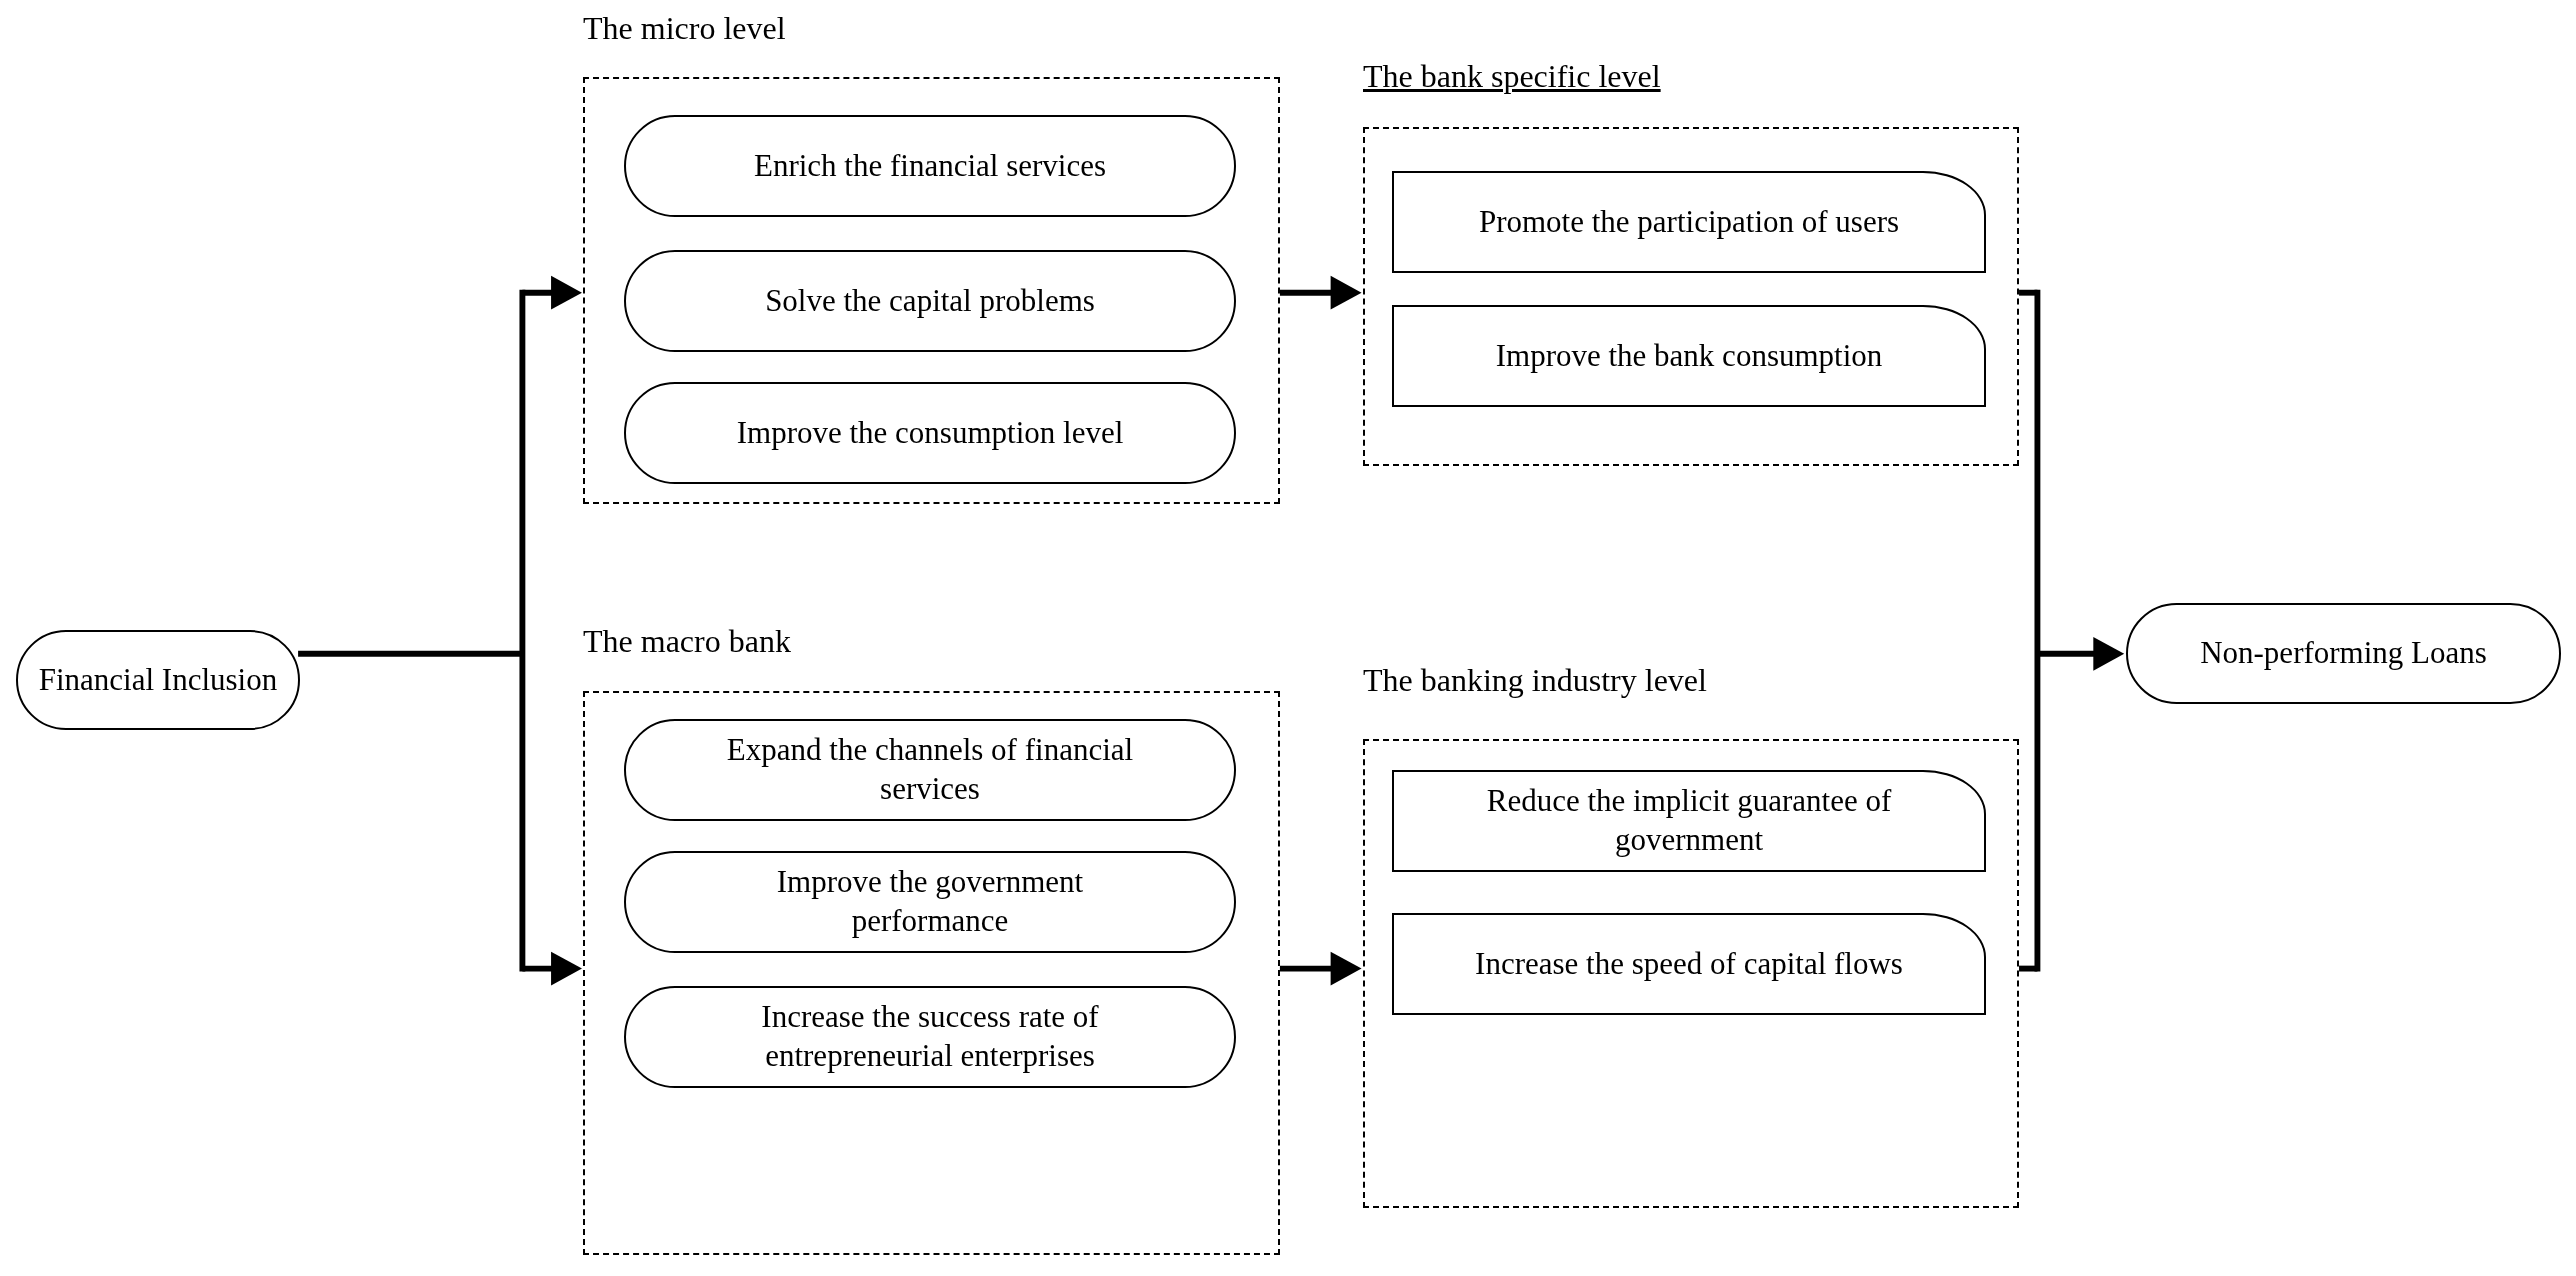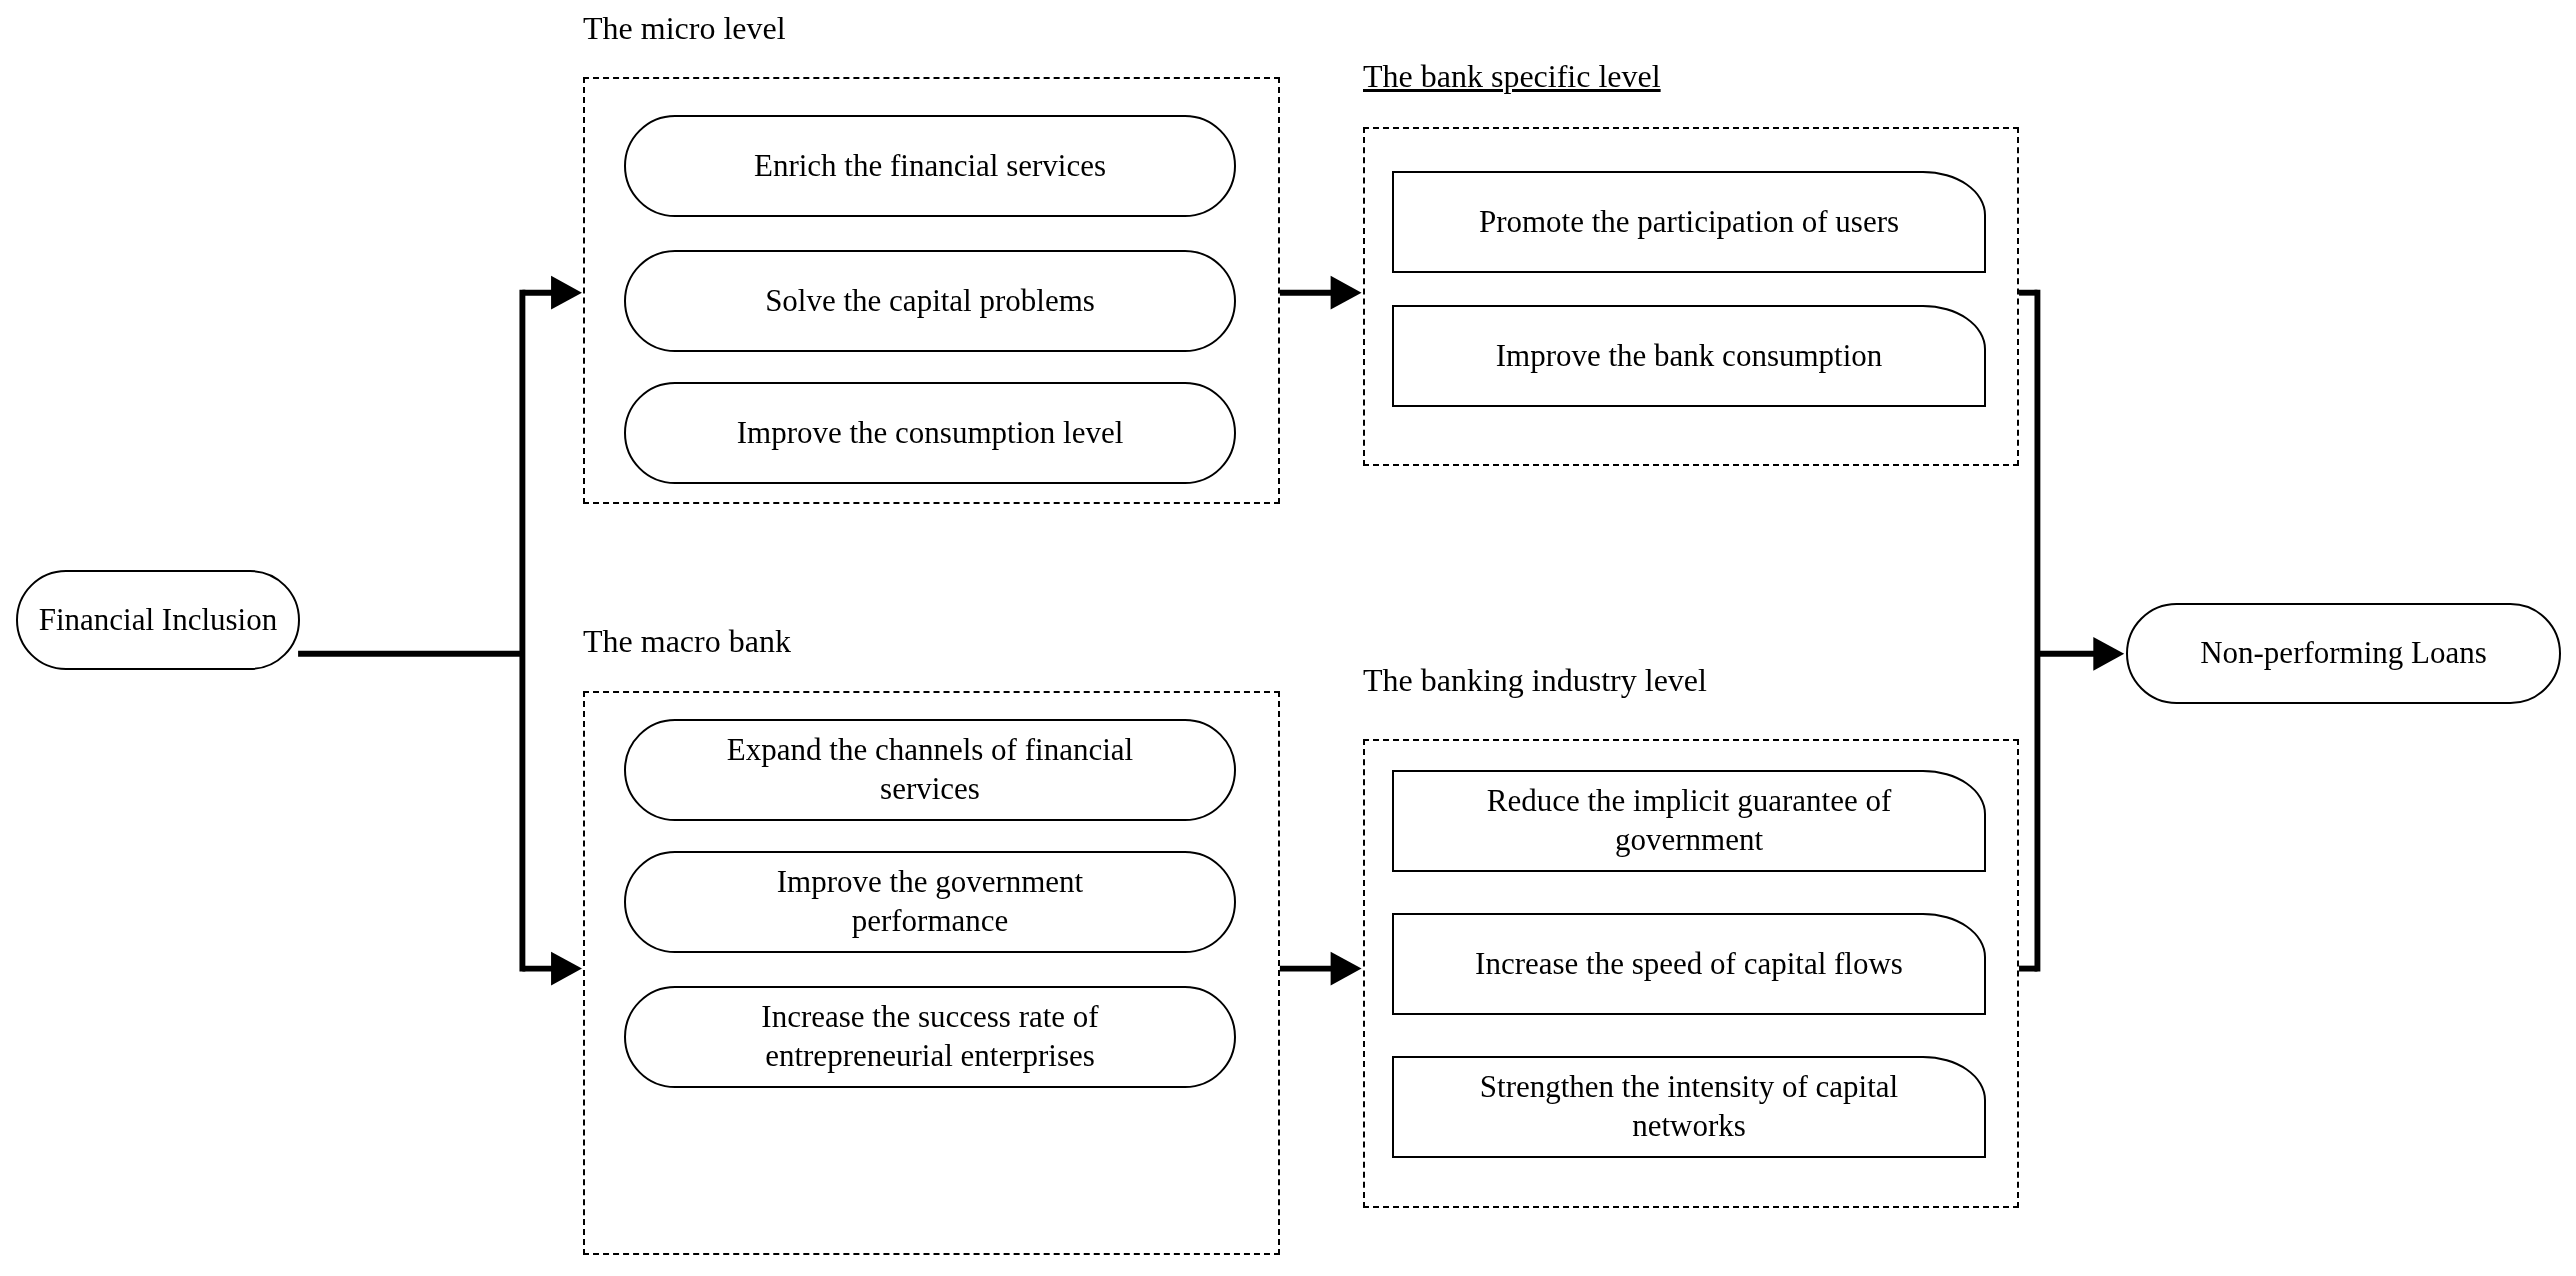--- a/index.html
+++ b/index.html
@@ -69,21 +69,21 @@
     </g>
     <g fill="#000000" stroke="none">
       <polygon points="791,398 749,375 749,421"></polygon>
       <polygon points="791,1317 749,1294 749,1340"></polygon>
       <polygon points="1851,398 1809,375 1809,421"></polygon>
       <polygon points="1851,1317 1809,1294 1809,1340"></polygon>
       <polygon points="2888,889 2846,866 2846,912"></polygon>
     </g>
   </svg>
 
-  <div class="pill" style="left:16px;top:570px;width:284px;height:100px;">
+  <div class="pill" style="left:16px;top:630px;width:284px;height:100px;">
     <span>Financial Inclusion</span>
   </div>
 
   <div class="group-title" style="left:583px;top:8.8px;width:697px;">The micro level</div>
   <div class="group" style="left:583px;top:77px;width:697px;height:427px;"></div>
   <div class="pill" style="left:624px;top:115px;width:612px;height:102px;">
     <span>Enrich the financial services</span>
   </div>
   <div class="pill" style="left:624px;top:250px;width:612px;height:102px;">
     <span>Solve the capital problems</span>
@@ -118,23 +118,19 @@
 
   <div class="group-title" style="left:1363px;top:661px;width:656px;">The banking industry level</div>
   <div class="group" style="left:1363px;top:739px;width:656px;height:469px;"></div>
   <div class="card" style="left:1392px;top:770px;width:594px;height:102px;">
     <span>Reduce the implicit guarantee of
 government</span>
   </div>
   <div class="card" style="left:1392px;top:913px;width:594px;height:102px;">
     <span>Increase the speed of capital flows</span>
   </div>
-  <div class="card" style="left:1392px;top:1056px;width:594px;height:102px;">
-    <span>Strengthen the intensity of capital
-networks</span>
-  </div>
 
   <div class="pill" style="left:2126px;top:603px;width:435px;height:101px;">
     <span>Non-performing Loans</span>
   </div>
 
 </div>
 
 
 </body></html>

